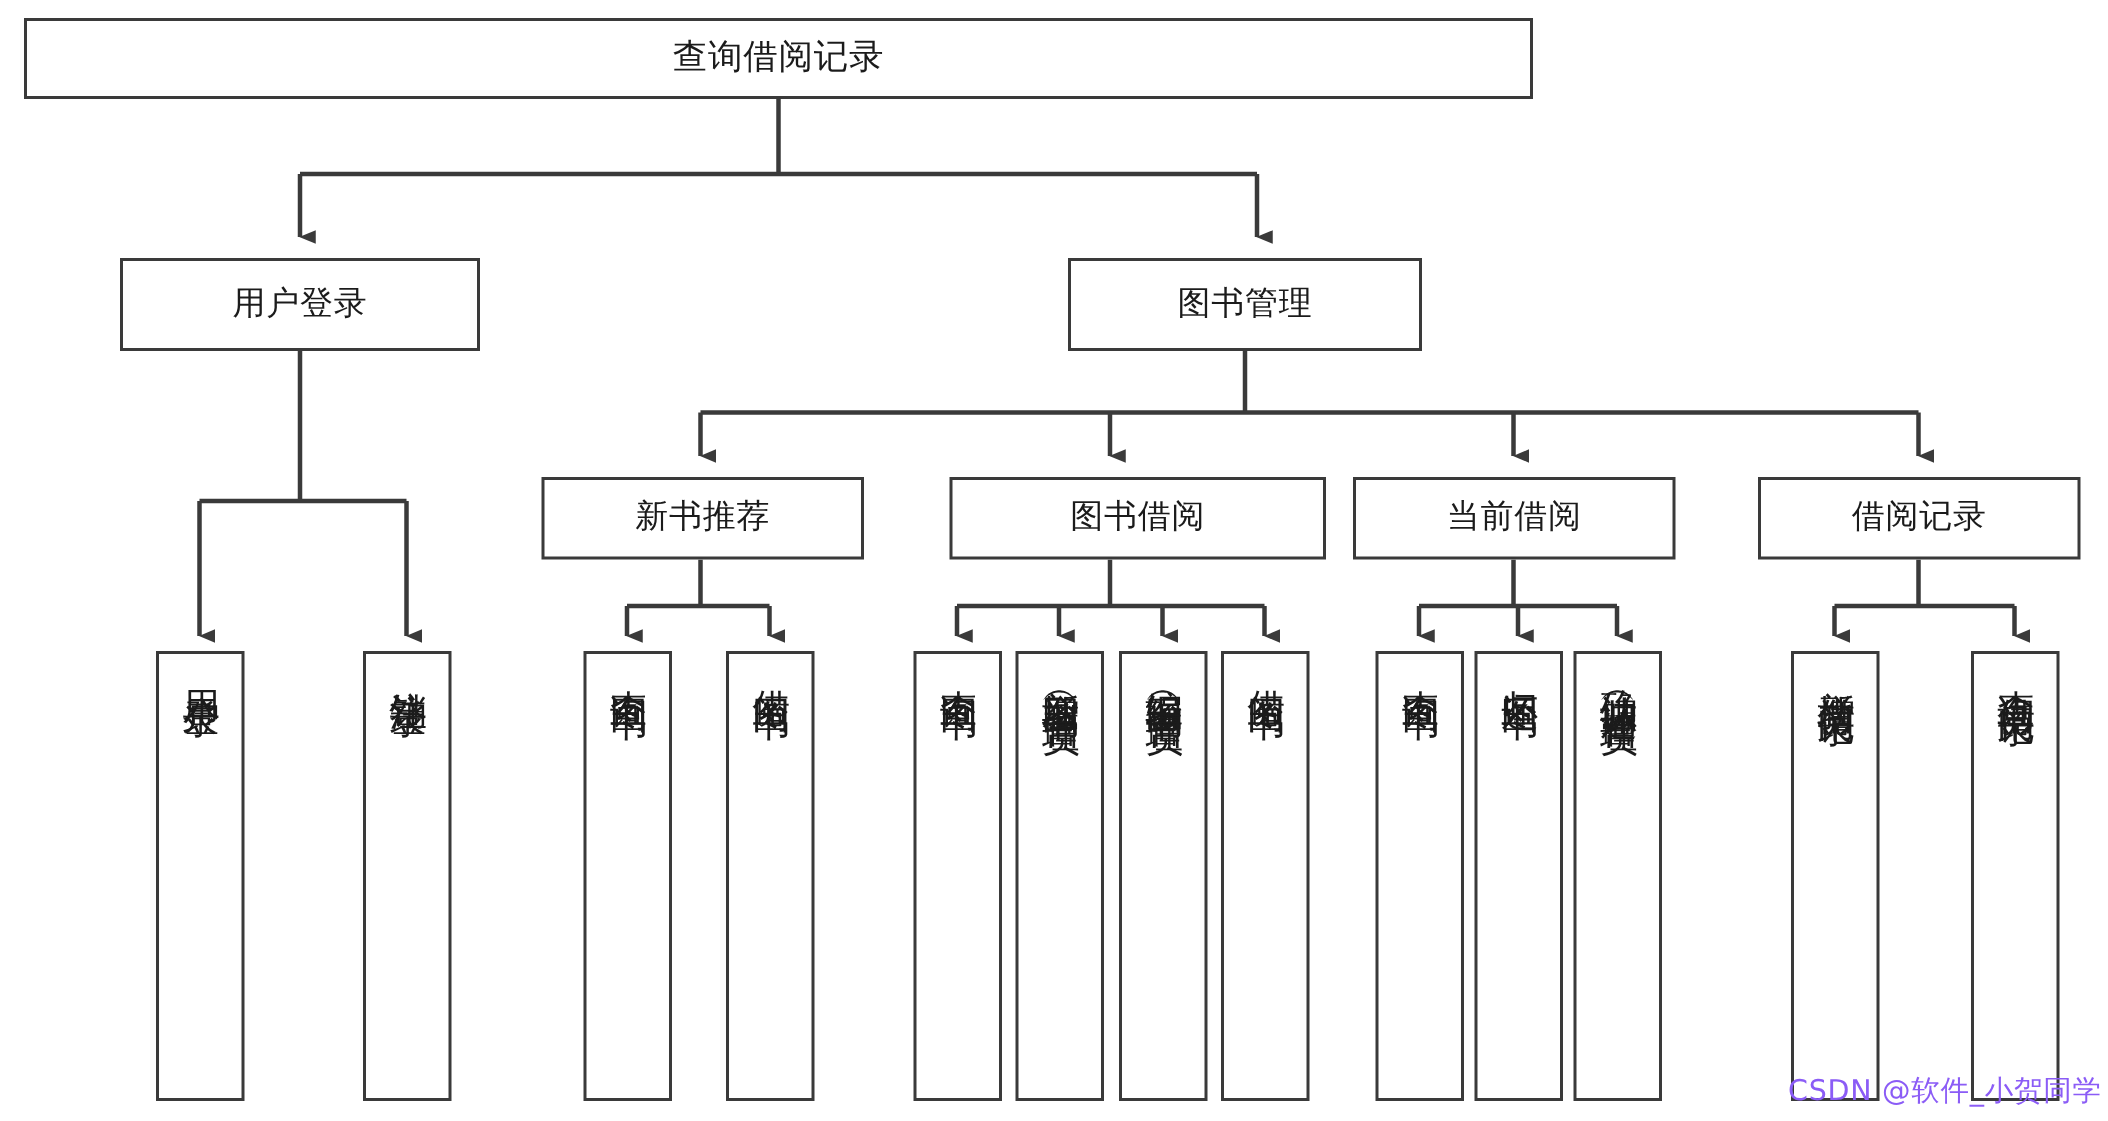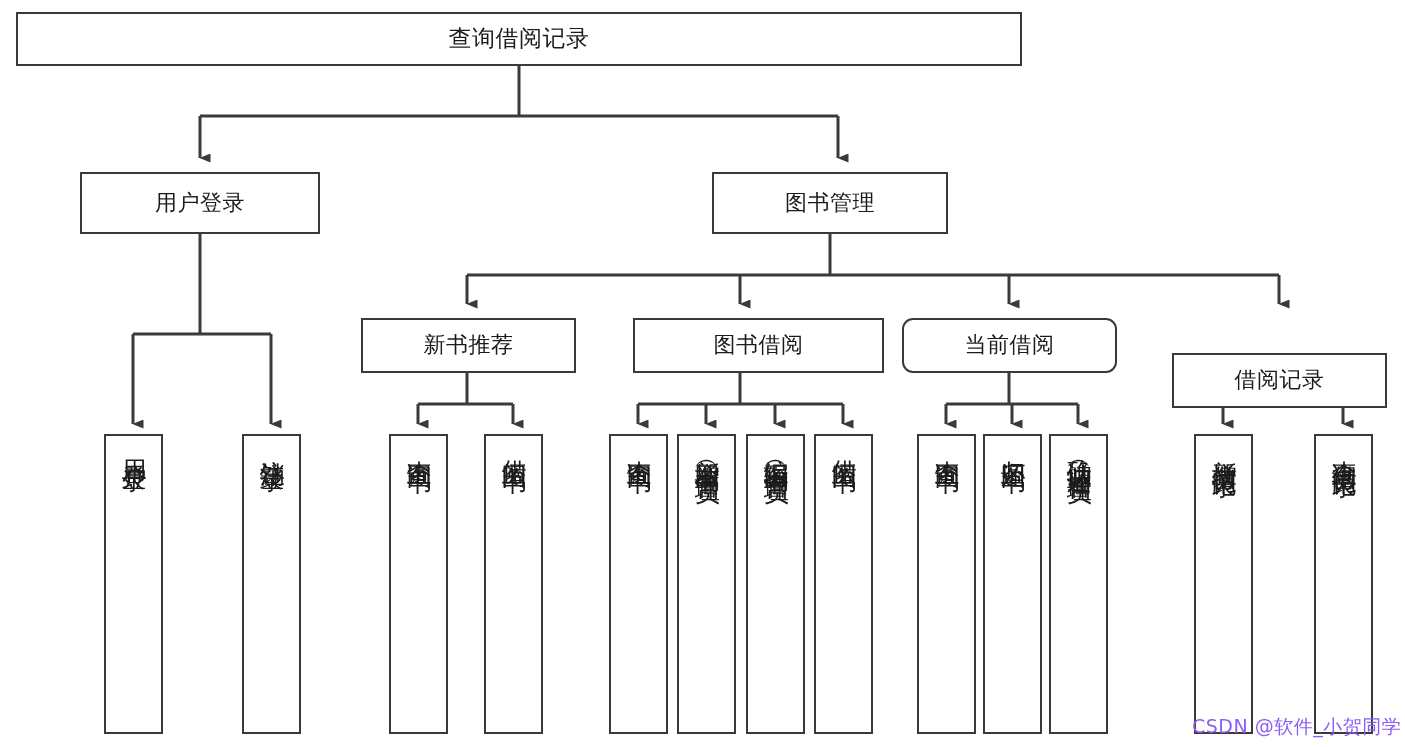--- a/index.html
+++ b/index.html
@@ -133,24 +133,24 @@
   <div class="node horiz" style="left:361px; top:318px; width:215px; height:55px;">
     <span class="label">新书推荐</span>
   </div>
 
   <div class="node horiz" style="left:712px; top:172px; width:236px; height:62px;">
     <span class="label">图书管理</span>
   </div>
   <div class="node horiz" style="left:633px; top:318px; width:251px; height:55px;">
     <span class="label">图书借阅</span>
   </div>
-  <div class="node horiz" style="left:902px; top:318px; width:215px; height:55px;border-radius:11px;">
+  <div class="node horiz" style="left:902px; top:318px; width:215px; height:55px;">
     <span class="label">当前借阅</span>
   </div>
-  <div class="node horiz" style="left:1172px; top:318px; width:215px; height:55px;margin-top:35px;">
+  <div class="node horiz" style="left:1172px; top:318px; width:215px; height:55px;">
     <span class="label">借阅记录</span>
   </div>
 
   <div class="node vert" style="left:104px; top:434px; width:59px; height:300px;">
     <span class="label">用户登录</span>
   </div>
   <div class="node vert" style="left:242px; top:434px; width:59px; height:300px;">
     <span class="label">注销登录</span>
   </div>
 

